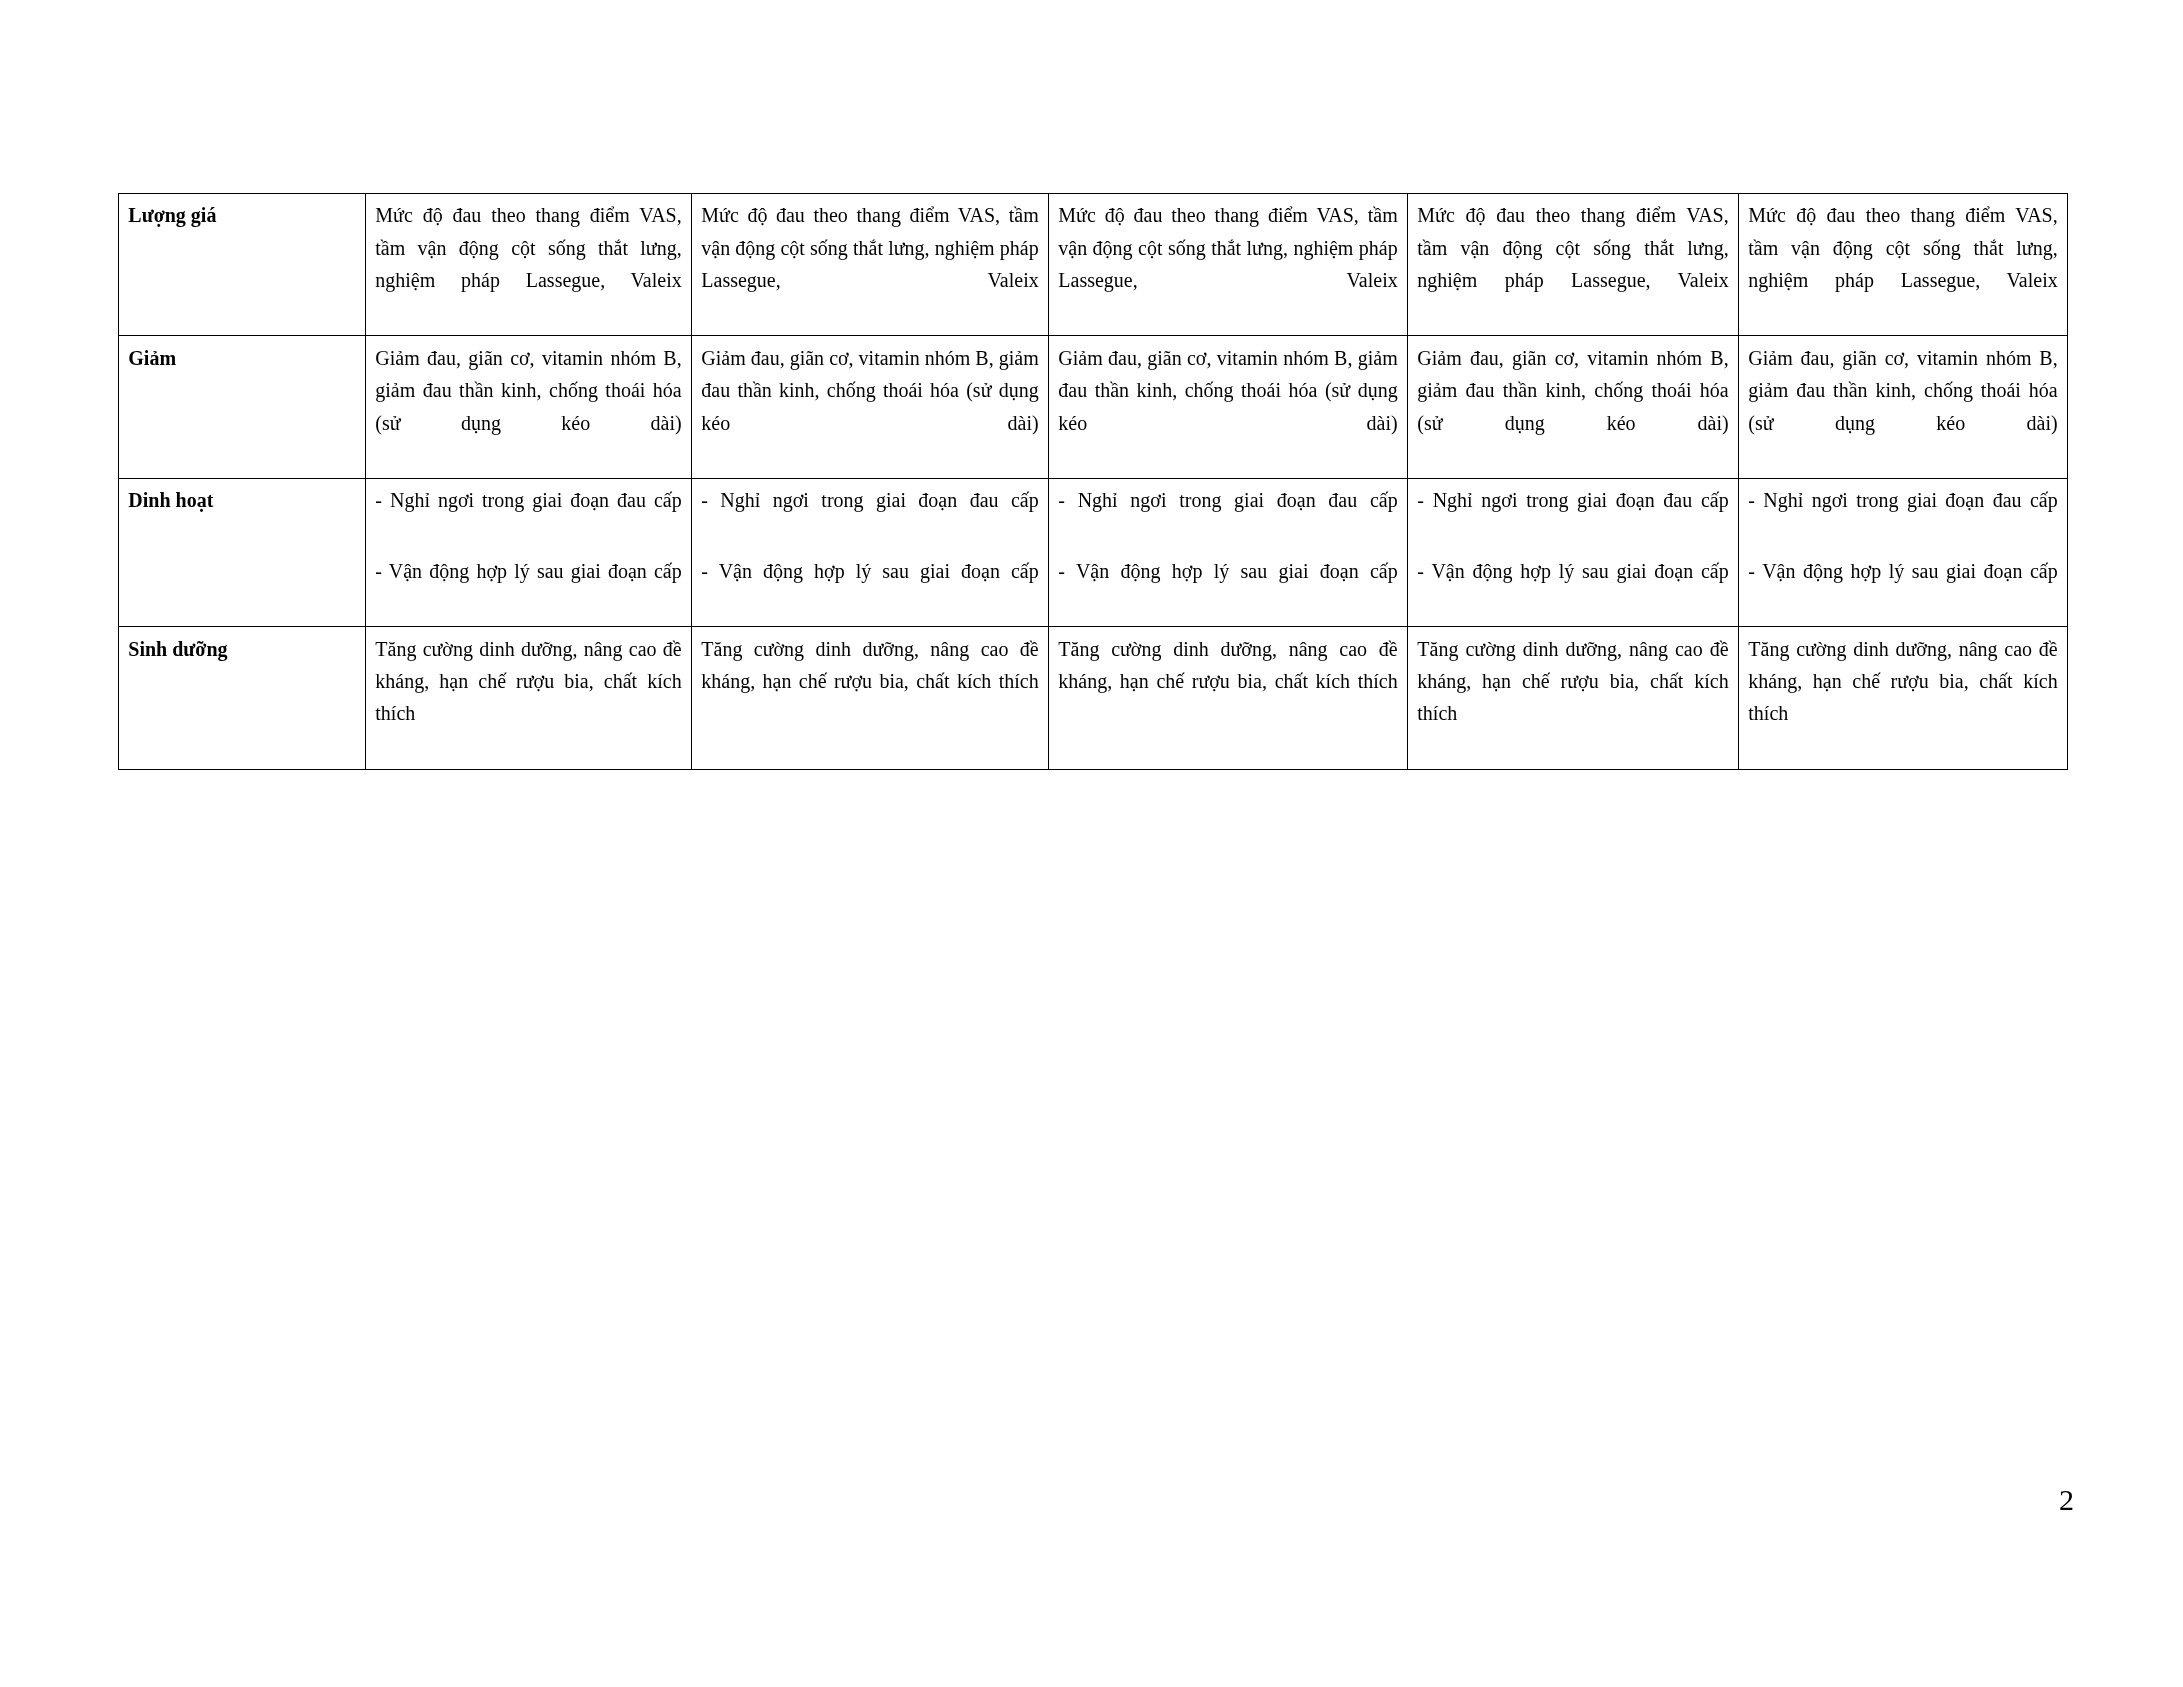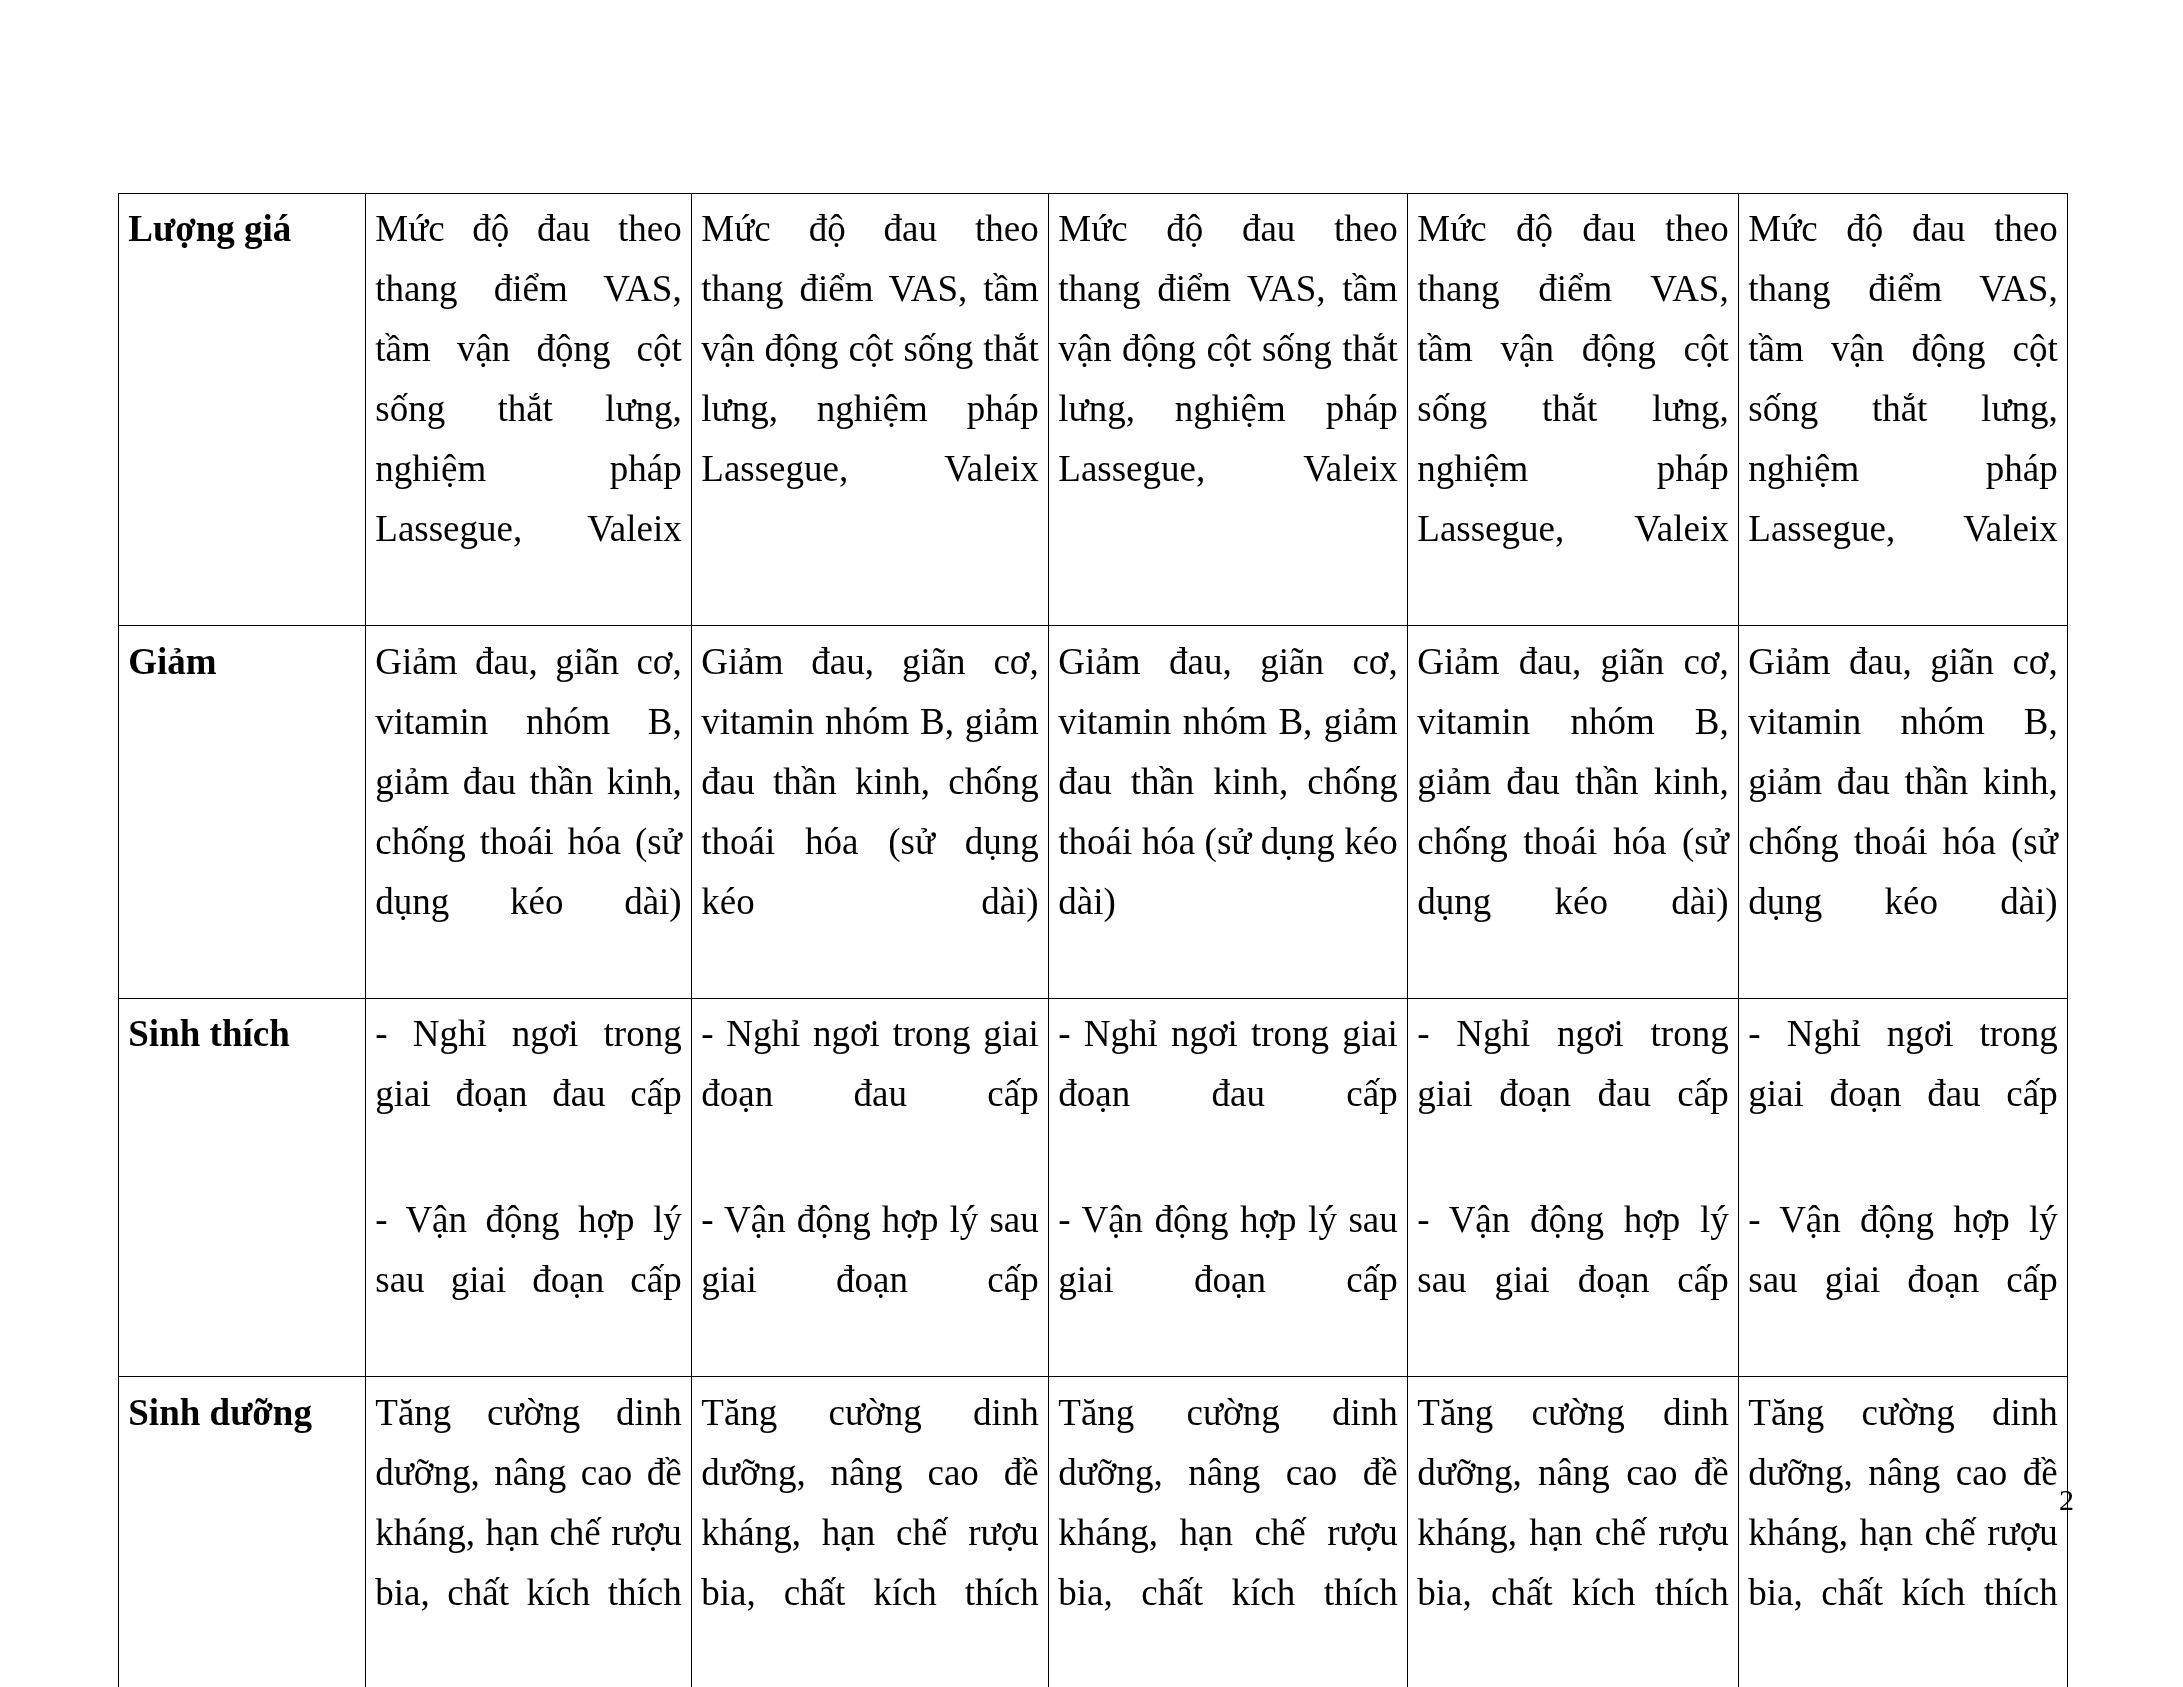--- a/index.html
+++ b/index.html
@@ -33,21 +33,21 @@
   table.doc-table {
     border-collapse: collapse;
     table-layout: fixed;
     width: 1949px;
   }
 
   table.doc-table td {
     border: 1.3px solid #000000;
     vertical-align: top;
     padding: 5.3px 9.3px 6.6px 9.3px;
-    font-size: 37px;
+    font-size: 20px;
     line-height: 1.62;
     text-align: justify;
     text-justify: inter-word;
     hyphens: none;
   }
 
   
   col.c-label { width: 247px; }
   col.c-a     { width: 326px; }
   col.c-b     { width: 357px; }
@@ -139,21 +139,21 @@
           </td>
           <td class="cell">
             <p>Giảm đau, giãn cơ, vitamin nhóm B, giảm đau thần kinh, chống thoái hóa (sử dụng kéo dài)</p>
           </td>
           <td class="cell">
             <p>Giảm đau, giãn cơ, vitamin nhóm B, giảm đau thần kinh, chống thoái hóa (sử dụng kéo dài)</p>
           </td>
         </tr>
 
         <tr>
-          <td class="row-label">Sinh thích</td>
+          <td class="row-label">Dinh hoạt</td>
           <td class="cell">
             <p>- Nghỉ ngơi trong giai đoạn đau cấp</p>
             <p>- Vận động hợp lý sau giai đoạn cấp</p>
           </td>
           <td class="cell">
             <p>- Nghỉ ngơi trong giai đoạn đau cấp</p>
             <p>- Vận động hợp lý sau giai đoạn cấp</p>
           </td>
           <td class="cell">
             <p>- Nghỉ ngơi trong giai đoạn đau cấp</p>

